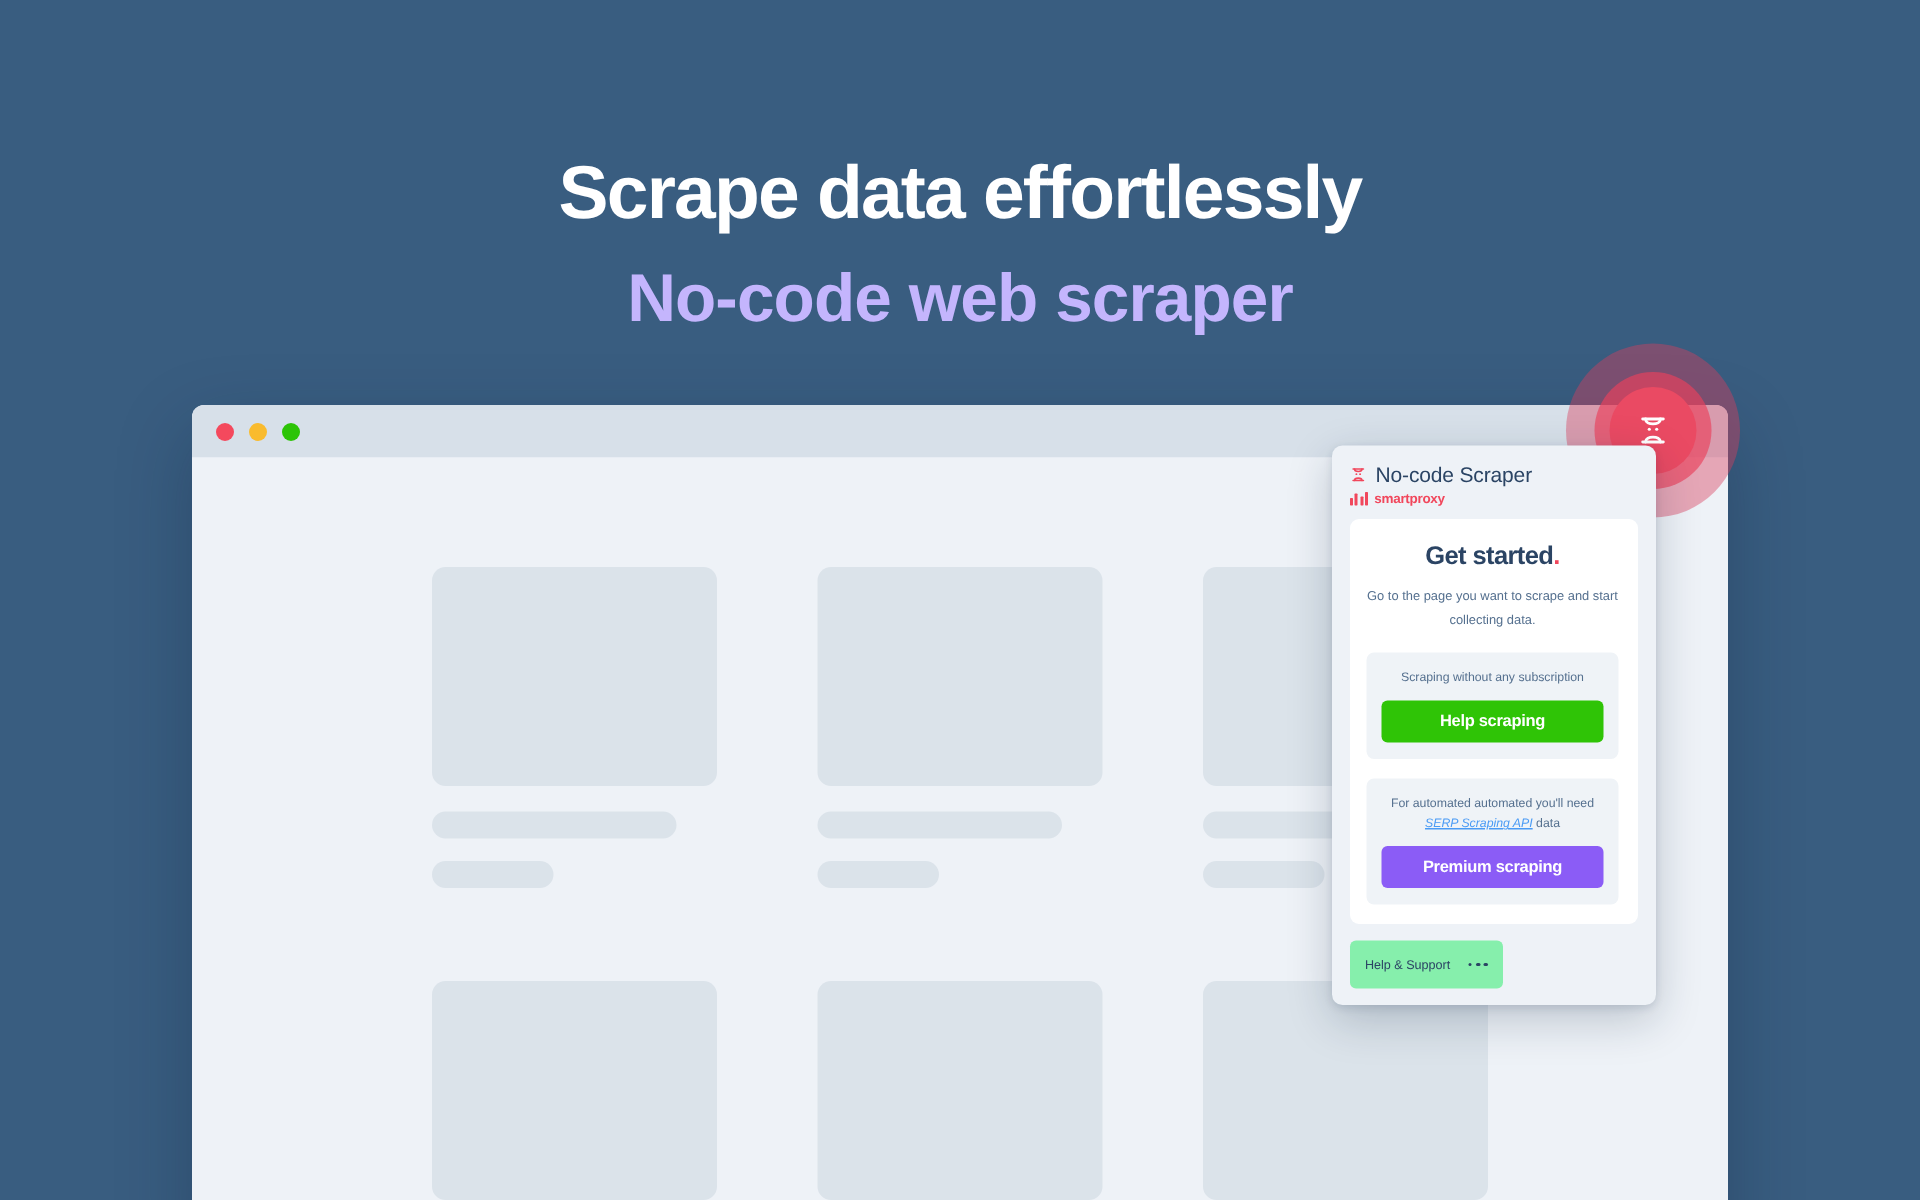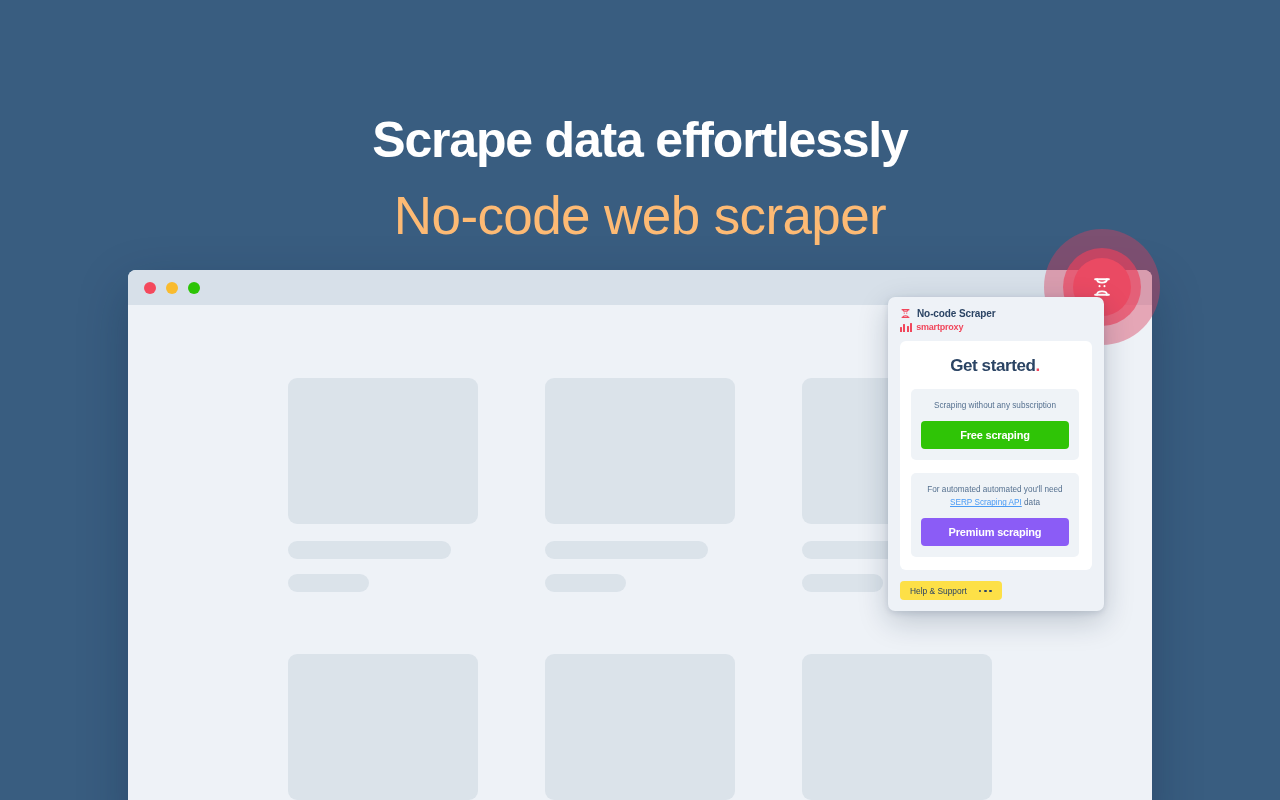--- a/index.html
+++ b/index.html
@@ -11,36 +11,36 @@
   }
   body {
     background: #395d80;
     font-family: "Liberation Sans", sans-serif;
     position: relative;
   }
 
   
   .hero {
     position: absolute;
-    top: 16px; left: 0;
+    top: 4px; left: 0;
     width: 1280px;
     text-align: center;
     padding-top: 96px;
   }
   .hero-title {
     font-size: 50px;
     font-weight: bold;
     color: #ffffff;
     letter-spacing: -1.2px;
     line-height: 1.12;
   }
   .hero-subtitle {
-    font-size: 53px;
-    font-weight: normal;
-    color: #fdba74;
+    font-size: 45px;
+    font-weight: bold;
+    color: #c4b5fd;
     letter-spacing: -0.6px;
     line-height: 1.2;
     margin-top: 16px;
   }
 
   
   .browser-window {
     position: absolute;
     left: 128px;
     top: 270px;
@@ -111,22 +111,22 @@
   }
   .popup-header {
     padding: 11px 12px 9px 12px;
   }
   .brand-row {
     display: flex;
     align-items: center;
     gap: 6px;
   }
   .brand-name {
-    font-size: 10px;
-    font-weight: bold;
+    font-size: 14px;
+    font-weight: normal;
     color: #2b4464;
     letter-spacing: -0.1px;
   }
   .brand-sub-row {
     display: flex;
     align-items: flex-end;
     gap: 4px;
     margin-top: 3px;
   }
   .brand-sub {
@@ -172,20 +172,21 @@
     text-align: center;
   }
   .offer-text {
     font-size: 8.2px;
     line-height: 1.6;
     color: #55708f;
   }
   .offer-link {
     color: #4a9bf5;
     text-decoration: underline;
+    font-style: italic;
   }
   .cta-btn {
     display: block;
     width: 100%;
     margin-top: 9px;
     border: none;
     border-radius: 4px;
     padding: 8px 0;
     font-family: "Liberation Sans", sans-serif;
     font-size: 11px;
@@ -198,23 +199,23 @@
   .cta-btn.premium { background: #8b5cf6; }
 
   .popup-footer {
     margin: 11px 12px 0 12px;
     display: flex;
     align-items: center;
   }
   .footer-pill {
     display: flex;
     align-items: center;
-    background: #fde047;
+    background: #86efac;
     border-radius: 4px;
-    height: 19px;
+    height: 32px;
     padding: 0 10px;
     gap: 12px;
     cursor: pointer;
   }
   .footer-label {
     font-size: 8.4px;
     color: #2b4464;
     white-space: nowrap;
   }
   .ellipsis { display: flex; gap: 2.5px; align-items: center; }
@@ -343,24 +344,25 @@
           <i></i>
       </span>
       <span class="brand-sub">smartproxy</span>
     </div>
   </div>
 
   <div class="popup-card">
     <div class="get-started">
       <span>Get started</span><span class="dot-accent">.</span>
     </div>
+    <div class="intro">Go to the page you want to scrape and start collecting data.</div>
 
     <div class="offer-box">
       <div class="offer-text">Scraping without any subscription</div>
-      <button class="cta-btn free">Free scraping</button>
+      <button class="cta-btn free">Help scraping</button>
     </div>
 
     <div class="offer-box">
       <div class="offer-text"><span>For automated automated you'll need </span><a class="offer-link" href="#">SERP Scraping API</a><span> data</span></div>
       <button class="cta-btn premium">Premium scraping</button>
     </div>
   </div>
 
   <div class="popup-footer">
     <div class="footer-pill">

